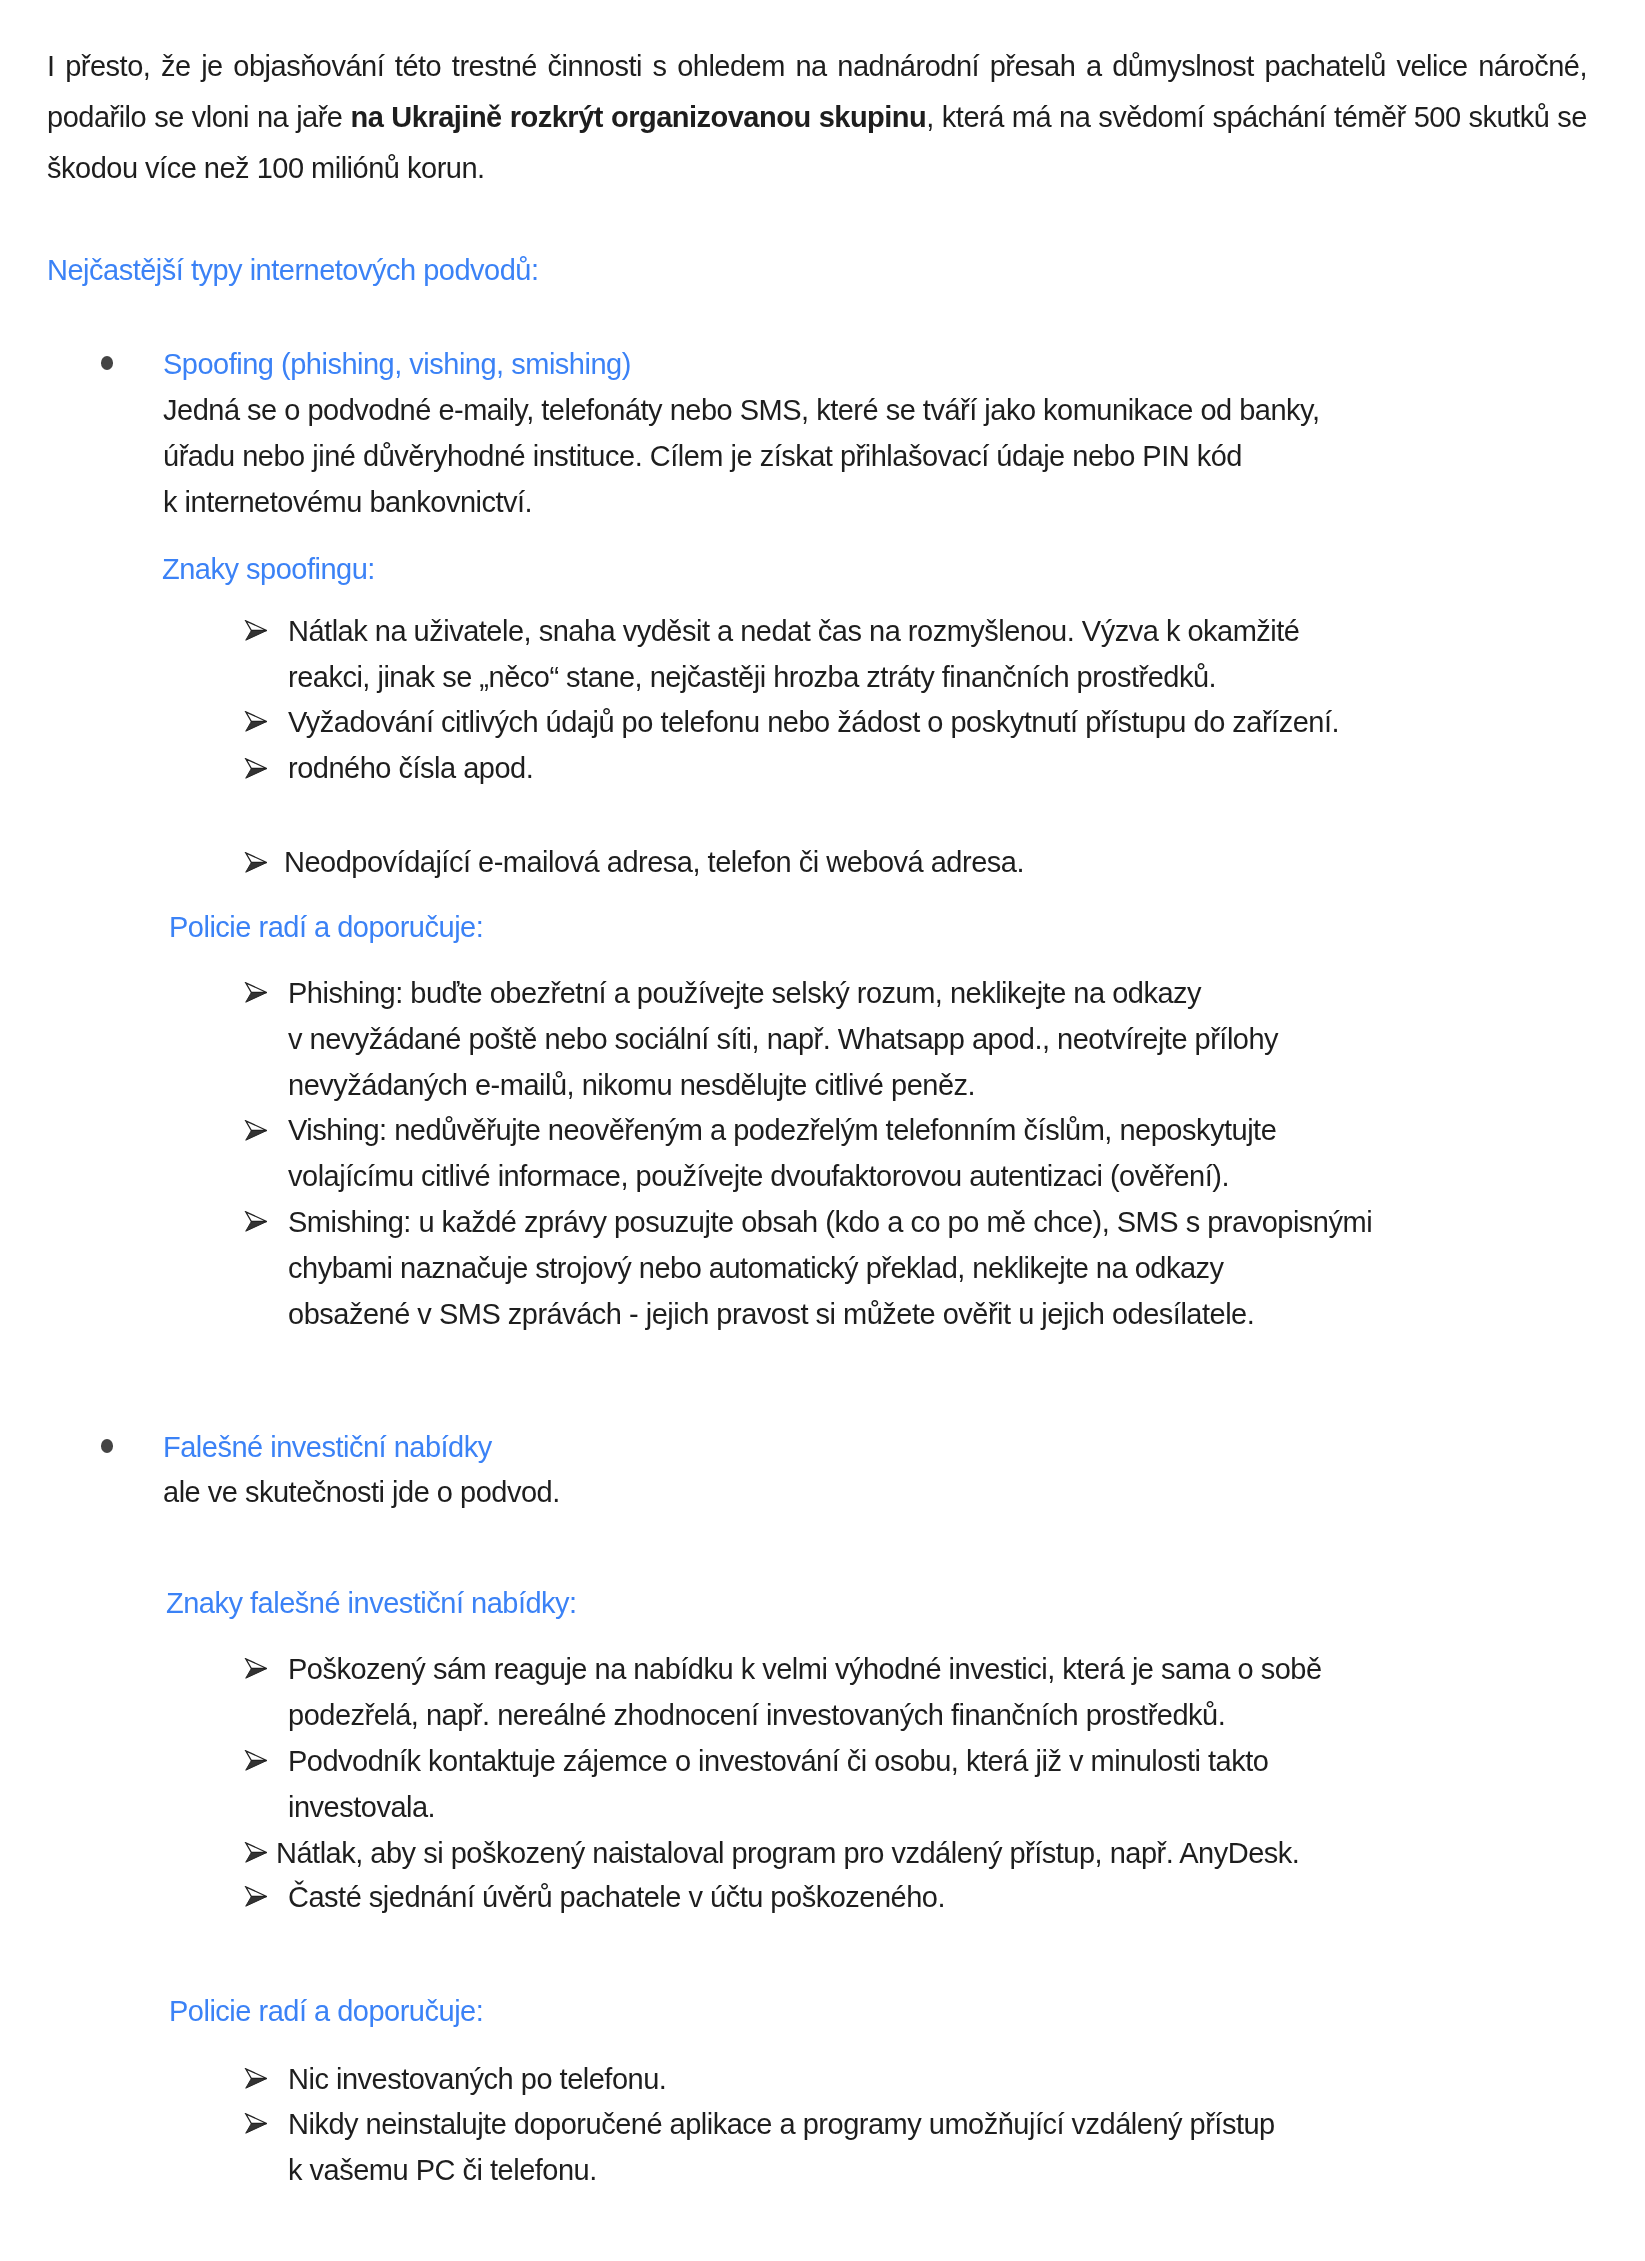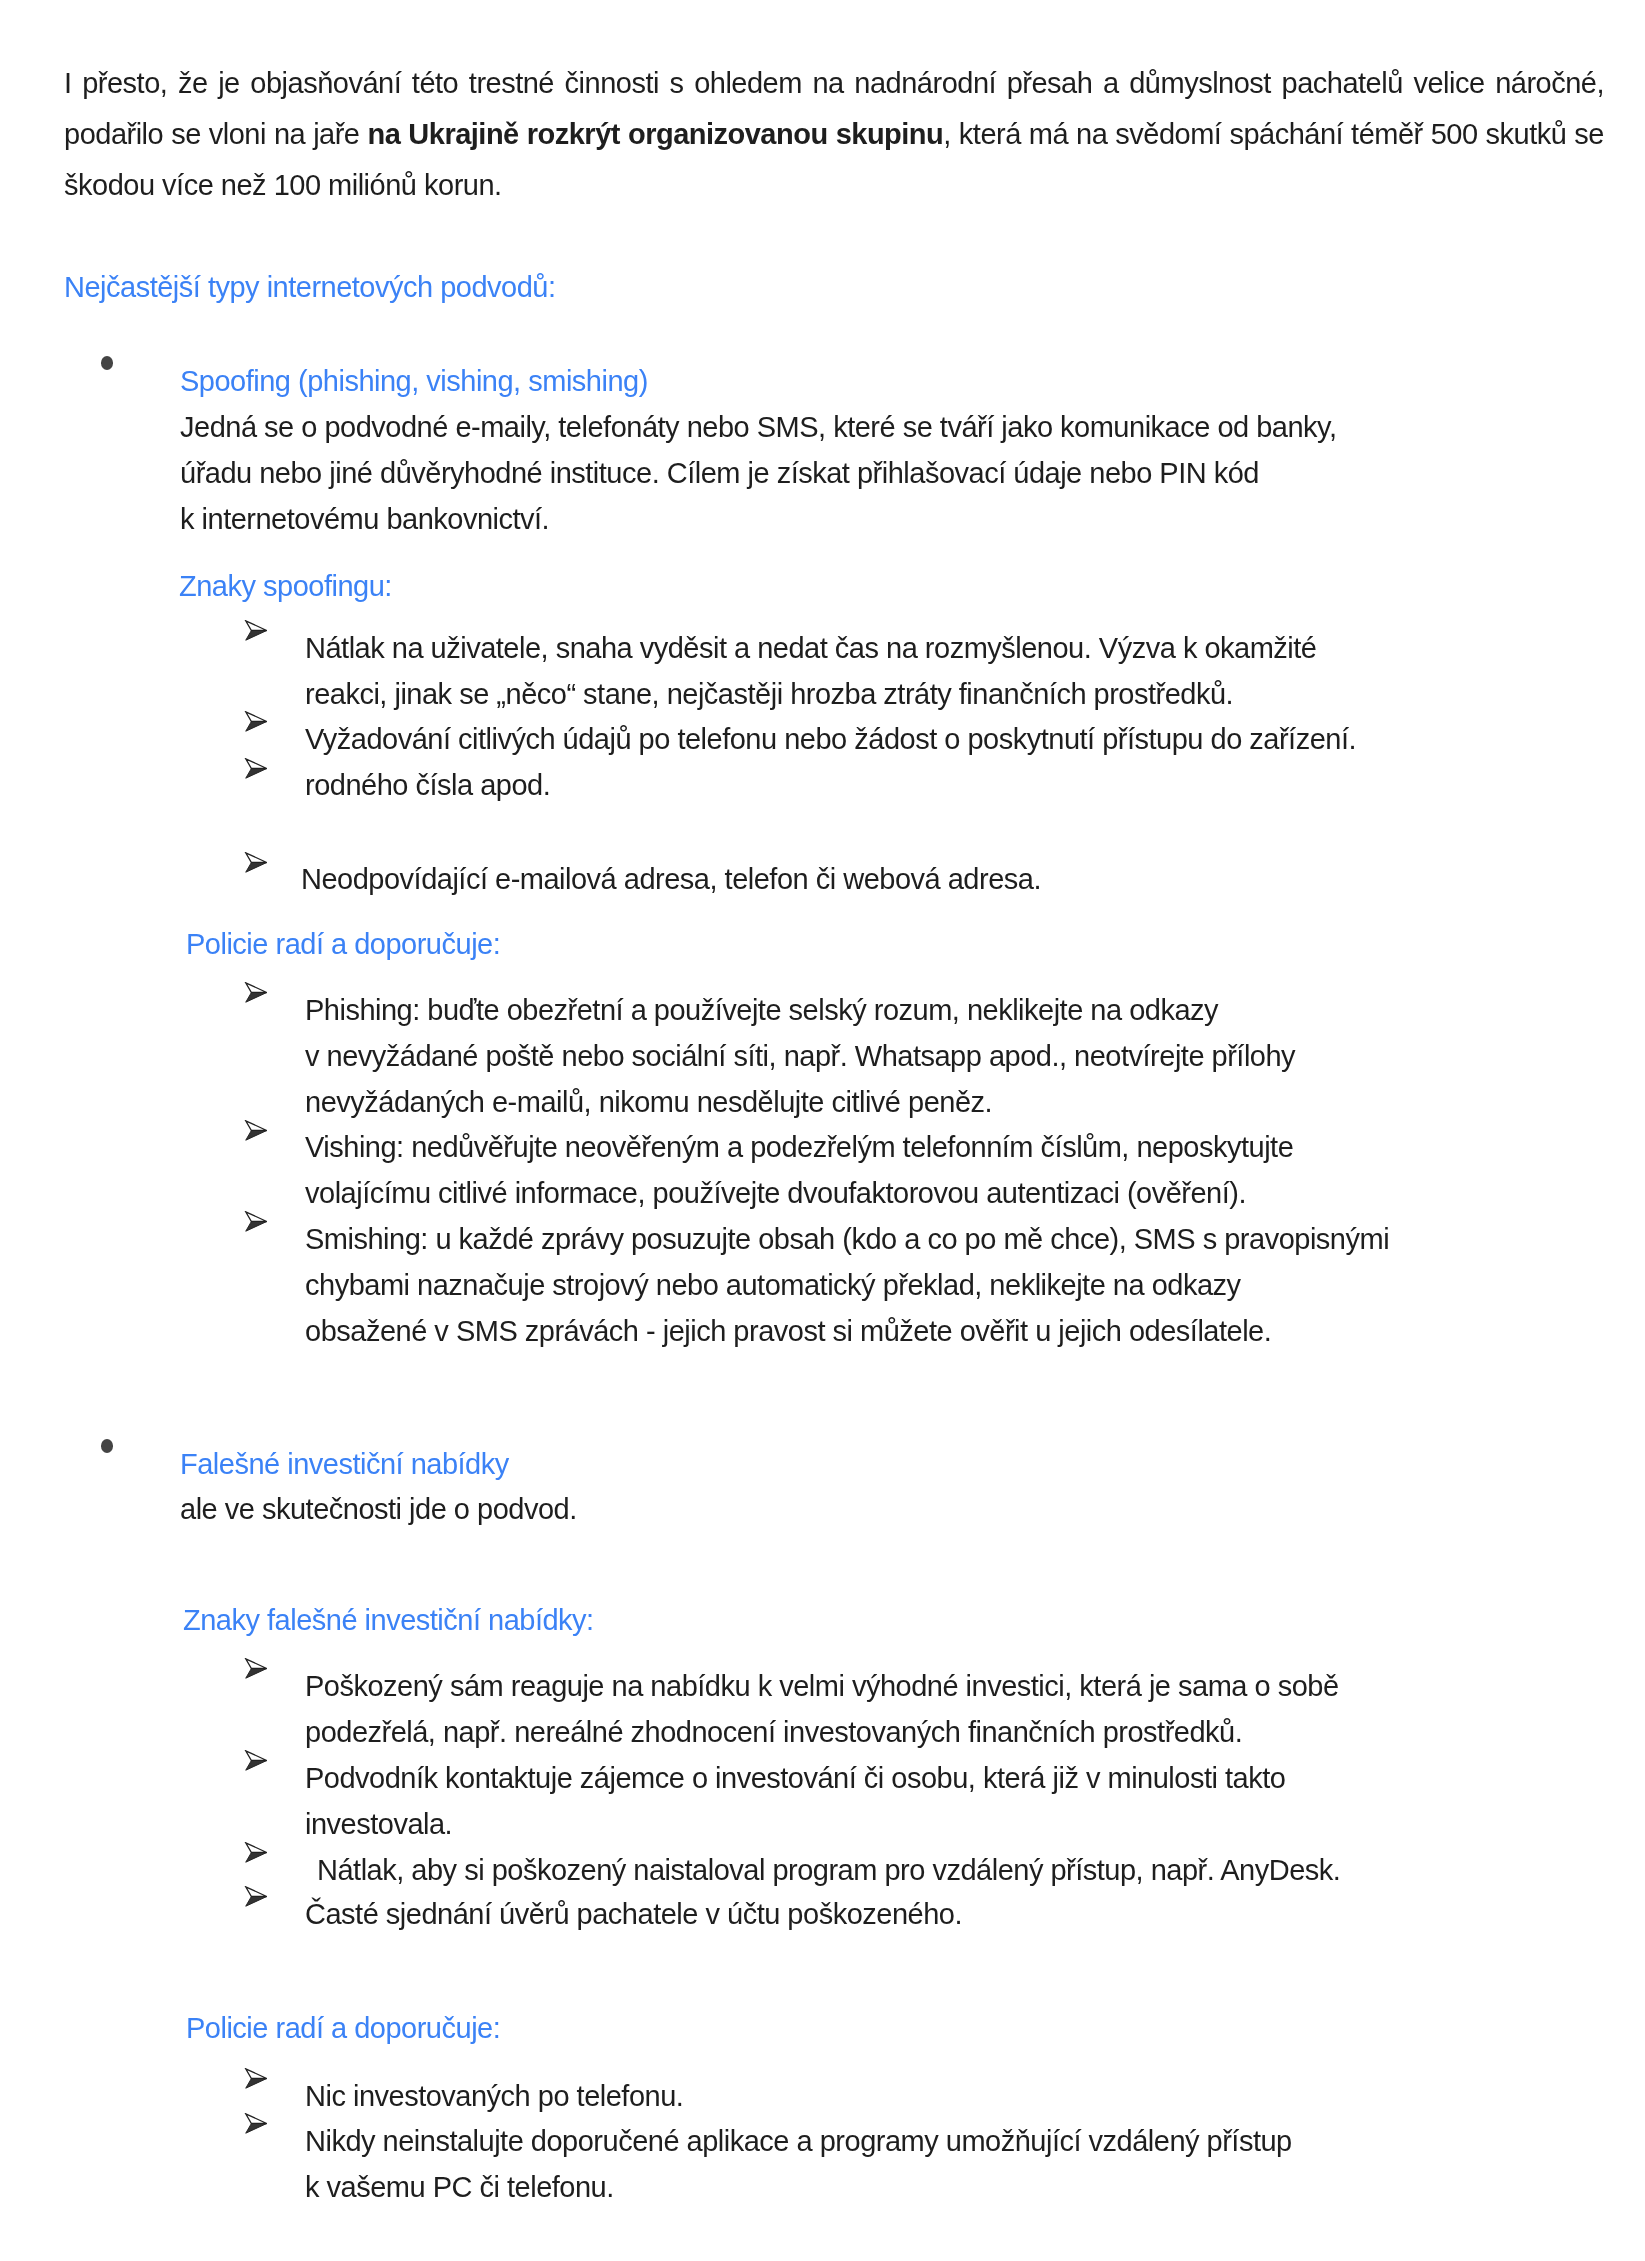--- a/index.html
+++ b/index.html
@@ -1,18 +1,18 @@
 <!DOCTYPE html>
 <html style="font-size:13px"><head>
 <meta charset="utf-8">
 <style>
   html, body { margin: 0; padding: 0; background: #ffffff; }
   body { width: 1646px; height: 2261px; position: relative; overflow: hidden;
          font-family: "Liberation Sans", "DejaVu Sans", sans-serif; color: #1e1e1e; }
-  .blk { position: absolute; margin: 17px; font-size: 29px; letter-spacing: -0.5px; line-height: 46px; }
+  .blk { position: absolute; margin: 0; font-size: 29px; letter-spacing: -0.5px; line-height: 46px; }
   .p1 { left: 47px; width: 1540px; top: 41px; line-height: 51px; text-align: justify; text-align-last: left; font-size: 29px; }
   .p1 b { font-weight: 700; }
   .h { font-weight: 400; color: #3b82f6; }
   .bullet-dot { position: absolute; width: 12.3px; height: 14px; border-radius: 50%; background: #444; }
   .arrow { position: absolute; width: 24.5px; height: 21px; }
   .txt { position: absolute; }
   .line { display: block; white-space: nowrap; }
 </style>
 </head>
 <body>
@@ -127,21 +127,21 @@
         <div class="blk txt" style="top: 1738px; left: 288px;">
           <span class="line">Podvodník kontaktuje zájemce o investování či osobu, která již v minulosti takto</span>
           <span class="line">investovala.</span>
         </div>
       </div>
       <div>
         <span class="arrow" style="left: 244px; top: 1842px;"><svg viewBox="0 0 30 26" class="arrow-svg" width="24.5" height="21">
             <path d="M2 1 L28 13 L9 13 Z" fill="#fff" stroke="#222" stroke-width="1.6"></path>
             <path d="M9 13 L28 13 L2 25 Z" fill="#333" stroke="#222" stroke-width="1.2"></path>
           </svg></span>
-        <div class="blk txt" style="top: 1830px; left: 300px;">
+        <div class="blk txt" style="top: 1830px; left: 276px;">
           <span class="line">Nátlak, aby si poškozený naistaloval program pro vzdálený přístup, např. AnyDesk.</span>
         </div>
       </div>
       <div>
         <span class="arrow" style="left: 244px; top: 1886px;"><svg viewBox="0 0 30 26" class="arrow-svg" width="24.5" height="21">
             <path d="M2 1 L28 13 L9 13 Z" fill="#fff" stroke="#222" stroke-width="1.6"></path>
             <path d="M9 13 L28 13 L2 25 Z" fill="#333" stroke="#222" stroke-width="1.2"></path>
           </svg></span>
         <div class="blk txt" style="top: 1874px; left: 288px;">
           <span class="line">Časté sjednání úvěrů pachatele v účtu poškozeného.</span>

